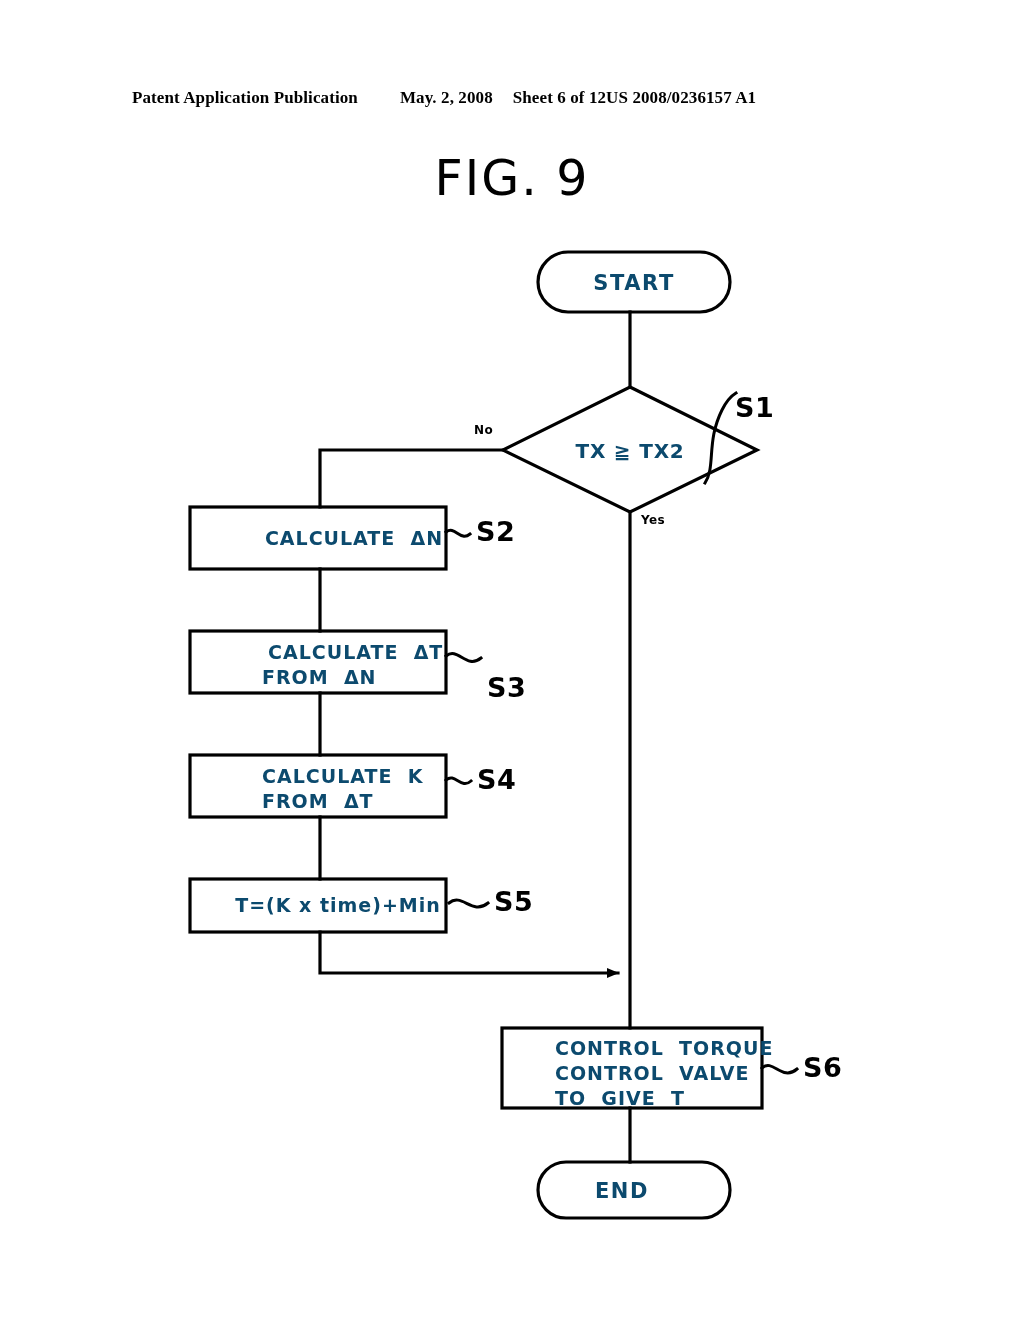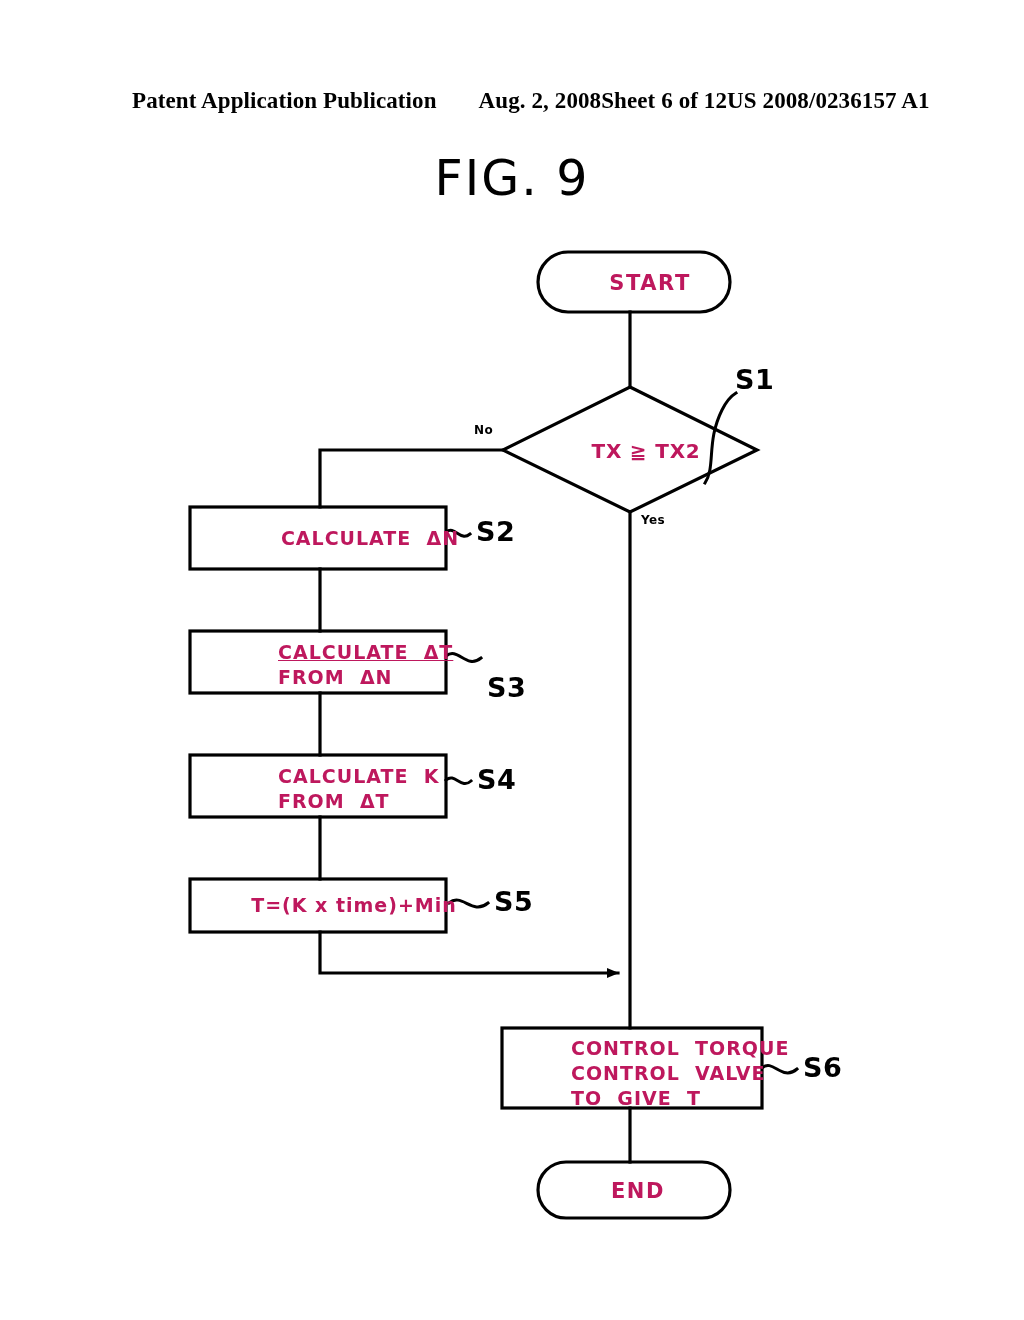--- a/index.html
+++ b/index.html
@@ -21,27 +21,27 @@
   .patent-header {
     position: absolute;
     top: 88px;
     left: 132px;
     width: 760px;
     height: 26px;
     display: flex;
     align-items: baseline;
     font-family: "Liberation Serif", serif;
     font-weight: bold;
-    font-size: 23px;
+    font-size: 17px;
     letter-spacing: 0.1px;
     white-space: nowrap;
   }
   .hdr-pub      { }
   .hdr-date     { margin-left: 42px; }
-  .hdr-sheet    { }
+  .hdr-sheet    { margin-left: 20px; }
   .hdr-number   { }
 
   
   .fig-title {
     position: absolute;
     top: 150px;
     left: 0;
     width: 1024px;
     text-align: center;
     font-family: "DejaVu Sans", sans-serif;
@@ -60,25 +60,24 @@
   }
   .flow-canvas svg {
     display: block;
   }
 
   
   .node-label {
     position: absolute;
     font-family: "DejaVu Sans", sans-serif;
     font-weight: bold;
-    color: #be185d;
+    color: #0c4a6e;
     white-space: pre;
     text-align: center;
     letter-spacing: 0.6px;
-    margin-left: 16px;
   }
   .terminal-text {
     font-size: 21px;
     letter-spacing: 1.6px;
   }
   .decision-text {
     font-size: 20px;
     letter-spacing: 0.8px;
   }
   .process-text {
@@ -103,21 +102,21 @@
     font-weight: bold;
     font-size: 27px;
     letter-spacing: 0.5px;
   }
 </style>
 </head>
 <body>
 
 <div class="patent-header">
   <span class="hdr-pub">Patent Application Publication</span>
-  <span class="hdr-date">Aug. 2, 2008</span>
+  <span class="hdr-date">May. 2, 2008</span>
   <span class="hdr-sheet">Sheet 6 of 12</span>
   <span class="hdr-number">US 2008/0236157 A1</span>
 </div>
 
 <div class="fig-title">FIG. 9</div>
 
 <div class="flow-canvas">
   <svg width="1024" height="1320" viewBox="0 0 1024 1320" xmlns="http://www.w3.org/2000/svg">
     <defs>
       <marker id="arrowEnd" markerWidth="12" markerHeight="10" refX="11" refY="5" orient="auto" markerUnits="userSpaceOnUse">
@@ -167,29 +166,29 @@
       <rect x="538" y="1162" width="192" height="56" rx="28" ry="28"></rect>
 
     </g>
   </svg>
 </div>
 
 <div class="node-label terminal-text" style="left:538px; top:271px; width:192px;">START</div>
 
 <div class="node-label decision-text" style="left:530px; top:439px; width:200px;">TX ≧ TX2</div>
 
-<div class="step-ref" style="left:735px; top:364px;">S1</div>
+<div class="step-ref" style="left:735px; top:392px;">S1</div>
 
 <div class="branch-label" style="left:474px; top:423px;">No</div>
 <div class="branch-label" style="left:641px; top:513px;">Yes</div>
 
 <div class="node-label process-text centered" style="left:190px; top:526px; width:256px;">CALCULATE  ΔN</div>
 <div class="step-ref" style="left:476px; top:516px;">S2</div>
 
-<div class="node-label process-text" style="left:226px; top:640px; width:230px;text-decoration:underline;">CALCULATE  ΔT</div>
+<div class="node-label process-text" style="left:232px; top:640px; width:230px;">CALCULATE  ΔT</div>
 <div class="node-label process-text" style="left:226px; top:665px; width:230px;">FROM  ΔN</div>
 <div class="step-ref" style="left:487px; top:672px;">S3</div>
 
 <div class="node-label process-text" style="left:226px; top:764px; width:230px;">CALCULATE  K</div>
 <div class="node-label process-text" style="left:226px; top:789px; width:230px;">FROM  ΔT</div>
 <div class="step-ref" style="left:477px; top:764px;">S4</div>
 
 <div class="node-label process-text centered" style="left:190px; top:893px; width:224px;">T=(K x time)+Min</div>
 <div class="step-ref" style="left:494px; top:886px;">S5</div>
 

